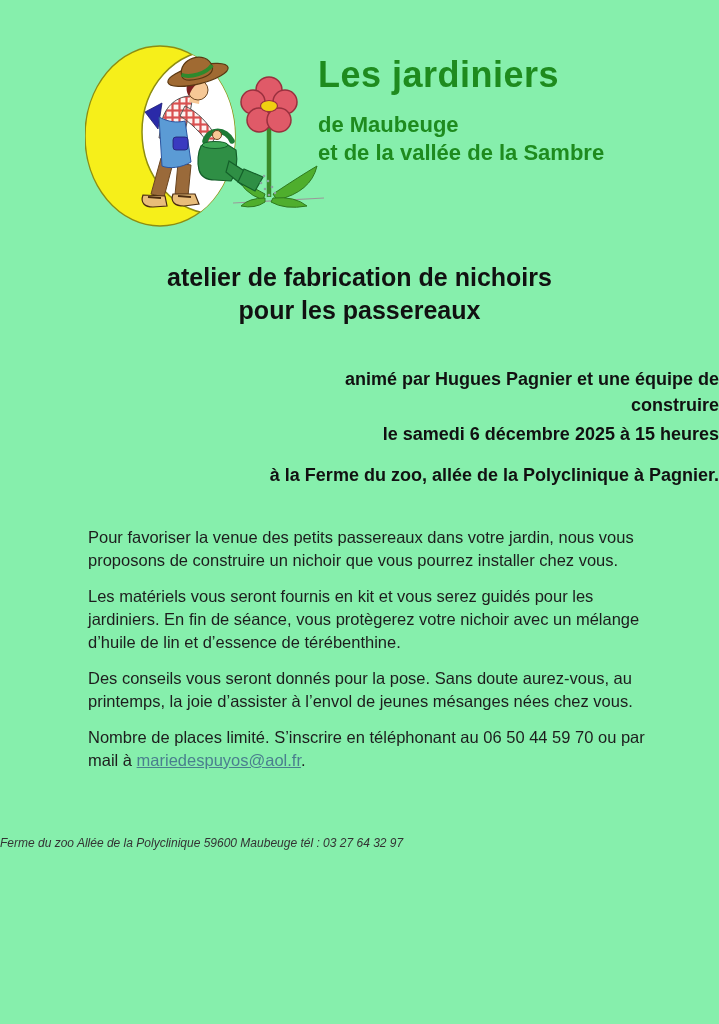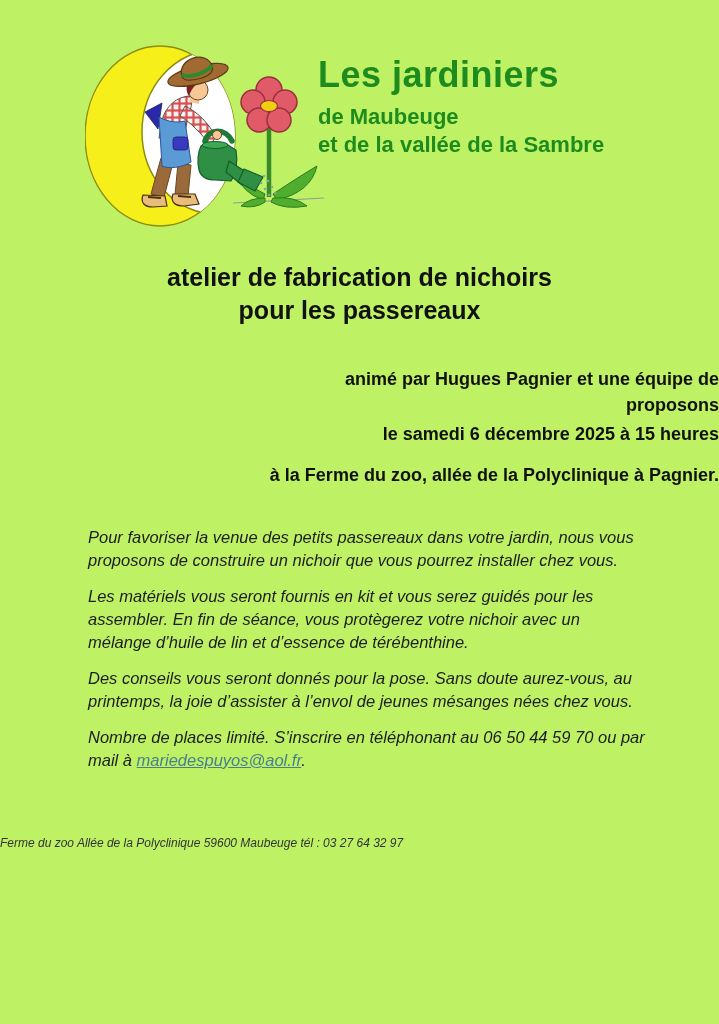--- a/index.html
+++ b/index.html
@@ -3,54 +3,54 @@
 <meta charset="utf-8">
 <style>
   * { margin: 0; padding: 0; box-sizing: border-box; }
   html, body { background: #ffffff; }
   body {
     width: 719px; height: 1024px;
     font-family: "Liberation Sans", sans-serif;
     color: #1d1d1d;
     overflow: hidden;
   }
-  .page { position: relative; width: 719px; height: 1024px; background: #bef264; }
+  .page { position: relative; width: 719px; height: 1024px; background: #86efac; }
 
   
   .header { position: relative; height: 230px; }
   .logo { position: absolute; left: 85px; top: 44px; width: 240px; height: 185px; }
   .org-block { position: absolute; left: 318px; top: 56px; }
   .org-name {
     font-size: 36px; font-weight: bold; color: #1e8b1e;
     line-height: 1.05; letter-spacing: 0.5px;
   }
   .org-sub {
     font-size: 22px; font-weight: bold; color: #1e8b1e; line-height: 1.28;
   }
-  .org-sub.first { margin-top: 9px; }
+  .org-sub.first { margin-top: 17px; }
 
   
   .intro { margin-top: 6px; text-align: center; font-size: 17px; color: #1d1d1d; }
   .event-title {
     margin-top: 31px; text-align: center;
     font-size: 25px; font-weight: bold; line-height: 33px; color: #111;
   }
   .event-title .line { display: block; }
   .subhead { text-align: right; font-size: 18px; font-weight: bold; color: #111; }
   .animator { margin-top: 39px; line-height: 26px; }
   .animator .line { display: block; }
   .date { margin-top: 6px; line-height: 21px; }
   .location { margin-top: 20px; line-height: 21px; }
 
   
   .body-text {
     width: 558px; margin: 40px 0 0 88px;
     font-size: 16.5px; line-height: 23px; color: #1d1d1d;
   }
-  .body-text p { margin: 0 0 13px 0; font-style: italic; }
+  .body-text p { margin: 0 0 13px 0; }
   .email-link { color: #4a7f8e; text-decoration: underline; cursor: pointer; }
 
   
   .footer {
     margin-top: 64px; text-align: left;
     font-style: italic; font-size: 12px; color: #333;
   }
 </style>
 </head>
 <body>
@@ -154,29 +154,29 @@
   </header>
 
 
   <h1 class="event-title">
     <span class="line">atelier de fabrication de nichoirs</span>
     <span class="line">pour les passereaux</span>
   </h1>
 
   <div class="subhead animator">
     <span class="line">animé par Hugues Pagnier et une équipe de</span>
-    <span class="line">proposons</span>
+    <span class="line">construire</span>
   </div>
 
   <div class="subhead date">le samedi 6 décembre 2025 à 15 heures</div>
 
   <div class="subhead location">à la Ferme du zoo, allée de la Polyclinique à Pagnier.</div>
 
   <main class="body-text">
     <p>Pour favoriser la venue des petits passereaux dans votre jardin, nous vous proposons de construire un nichoir que vous pourrez installer chez vous.</p>
-    <p>Les matériels vous seront fournis en kit et vous serez guidés pour les assembler. En fin de séance, vous protègerez votre nichoir avec un mélange d’huile de lin et d’essence de térébenthine.</p>
+    <p>Les matériels vous seront fournis en kit et vous serez guidés pour les jardiniers. En fin de séance, vous protègerez votre nichoir avec un mélange d’huile de lin et d’essence de térébenthine.</p>
     <p>Des conseils vous seront donnés pour la pose. Sans doute aurez-vous, au printemps, la joie d’assister à l’envol de jeunes mésanges nées chez vous.</p>
     <p><span>Nombre de places limité. S’inscrire en téléphonant au 06 50 44 59 70 ou par mail à </span><a class="email-link">mariedespuyos@aol.fr</a><span>.</span></p>
   </main>
 
   <footer class="footer">Ferme du zoo Allée de la Polyclinique 59600 Maubeuge tél : 03 27 64 32 97</footer>
 
 </div>
 
 </body></html>

